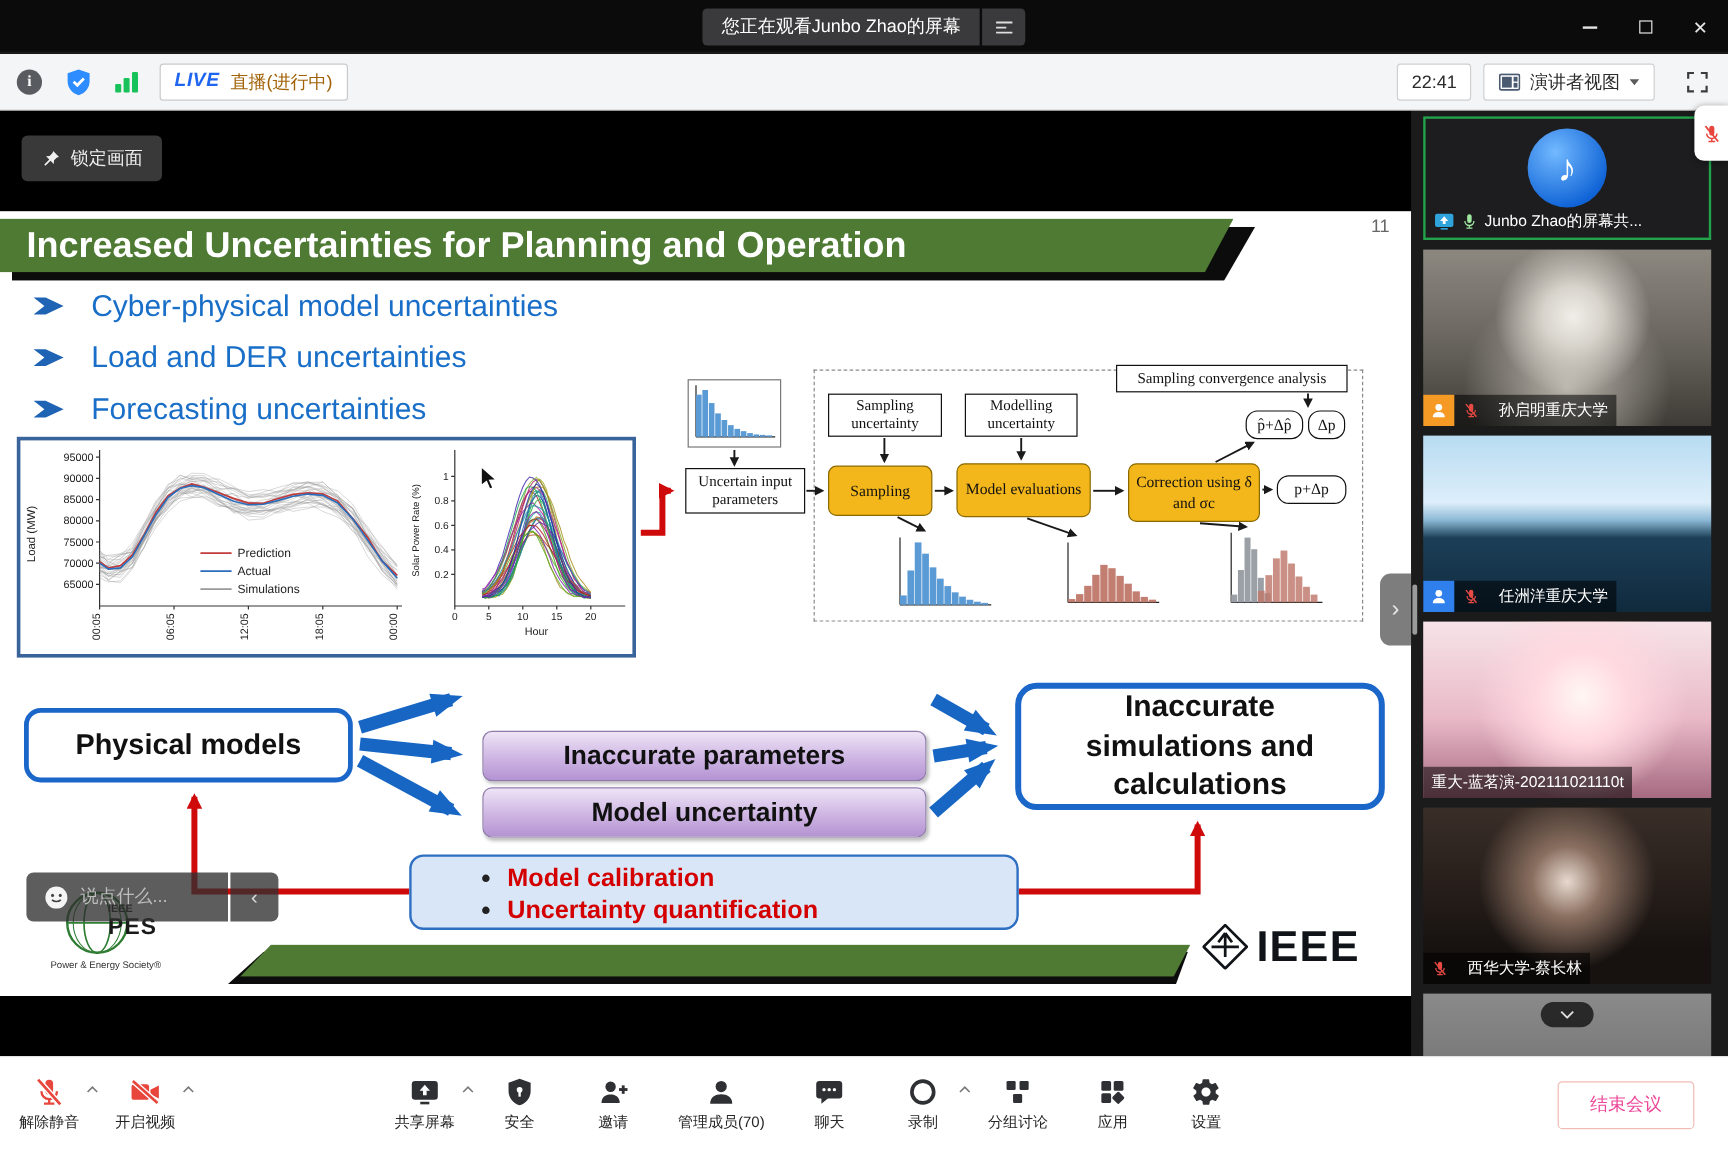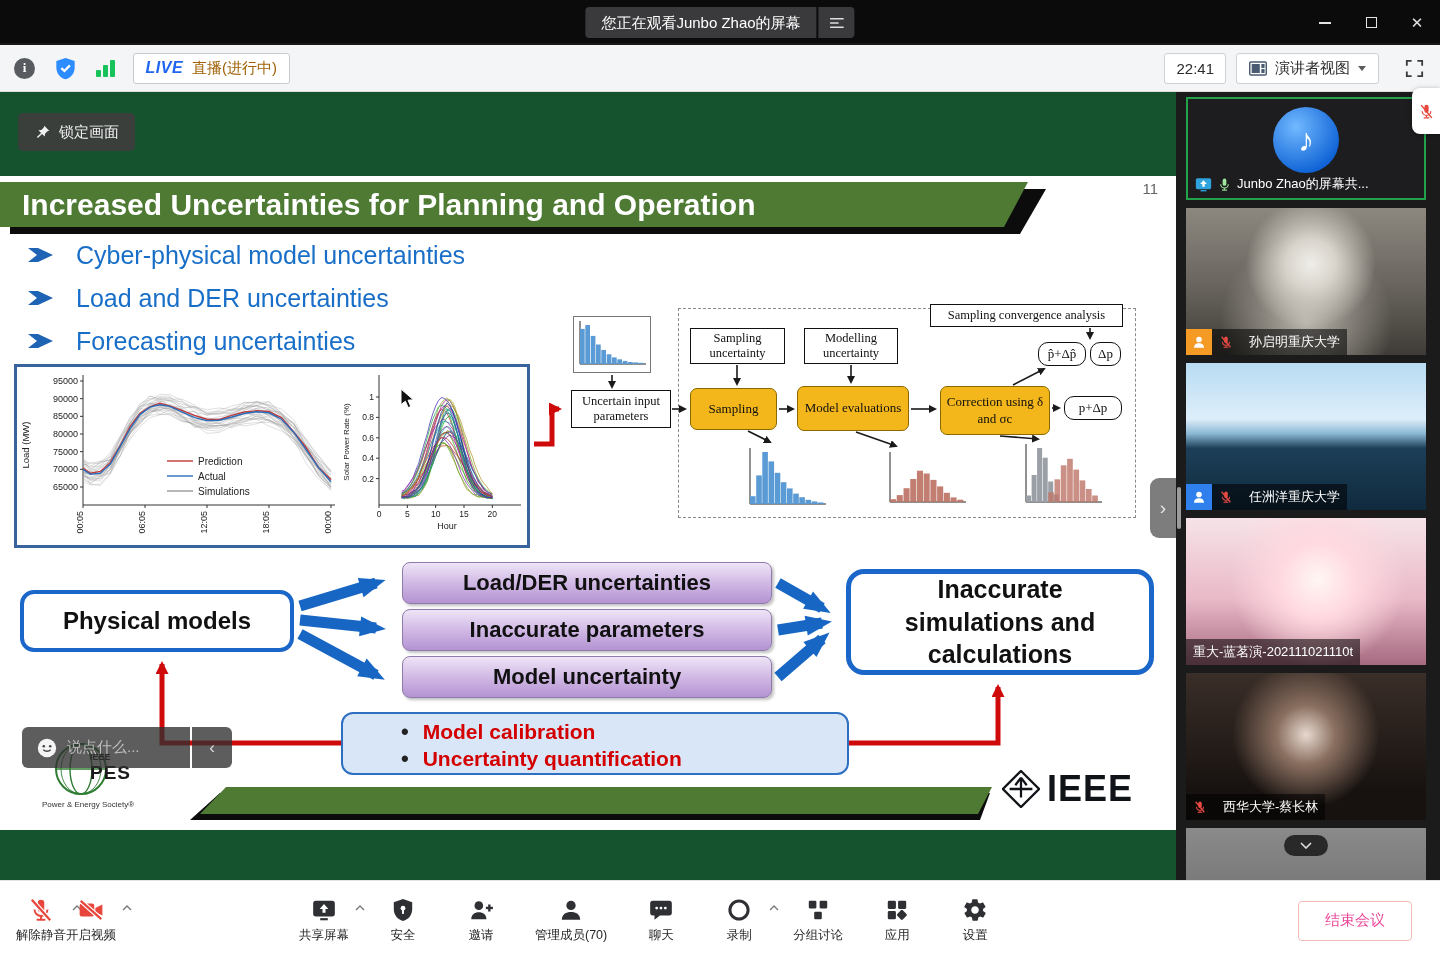--- a/index.html
+++ b/index.html
@@ -26,21 +26,21 @@
 .live-text{color:#a16207;font-size:15px}
 .sb-right{margin-left:auto;display:flex;align-items:center;gap:10px}
 .time-box{border:1px solid #cfd0d2;background:#fff;border-radius:3px;height:31px;line-height:29px;padding:0 11px;font-size:15px;color:#2c2c2c}
 .view-box{border:1px solid #cfd0d2;background:#fff;border-radius:3px;height:31px;display:flex;align-items:center;gap:8px;padding:0 12px;cursor:pointer}
 .view-label{font-size:15px;color:#2c2c2c}
 .caret{width:0;height:0;border-left:4.5px solid transparent;border-right:4.5px solid transparent;border-top:5.5px solid #5b5b5b}
 .fs-btn{margin-left:14px;cursor:pointer;display:flex}
 
 
 .main{position:absolute;left:0;top:92px;width:100%;height:788px;display:flex}
-.stage{position:relative;width:1176px;height:788px;background:#14532d;overflow:hidden}
+.stage{position:relative;width:1176px;height:788px;background:#000000;overflow:hidden}
 .lock-pill{position:absolute;left:18px;top:21px;height:38px;background:rgba(62,62,62,.92);border-radius:5px;display:flex;align-items:center;gap:8px;padding:0 16px;color:#f0f0f0;font-size:15px;cursor:pointer;z-index:5}
 .slide{position:absolute;left:0;top:84px;width:1176px;height:654px;background:#fff;z-index:1;color:#111}
 .slide>div{position:absolute}
 .slide>svg{position:absolute;left:0;top:0}
 
 
 .banner-black{left:10px;top:13px;width:1036px;height:45px;background:#0c0c0c;clip-path:polygon(0 0,100% 0,calc(100% - 26px) 100%,0 100%)}
 .banner{left:0;top:6px;width:1028px;height:45px;background:#4e7a33;clip-path:polygon(0 0,100% 0,calc(100% - 24px) 100%,0 100%);color:#fff;font-size:30px;font-weight:bold;line-height:45px;padding-left:22px;white-space:nowrap}
 .slide-num{right:18px;top:4px;color:#666;font-size:15px}
 .bullets{left:28px;top:64px;width:760px}
@@ -115,21 +115,21 @@
 .photo-t5{background:radial-gradient(circle at 50% 42%,#e7d9cf 0%,#8a6f60 20%,rgba(0,0,0,0) 50%),linear-gradient(180deg,#3a2e28 0%,#171210 80%)}
 .photo-t6{background:linear-gradient(180deg,#8a8a8a,#5f5f5f)}
 .tile-chevron{position:absolute;left:50%;top:7px;transform:translateX(-50%);width:44px;height:21px;background:rgba(25,25,25,.85);border-radius:11px;display:flex;align-items:center;justify-content:center;cursor:pointer}
 
 
 .mic-flyout{position:absolute;right:0;top:88px;width:28px;height:46px;background:#fff;border-radius:8px 0 0 8px;box-shadow:0 1px 5px rgba(0,0,0,.35);display:flex;align-items:center;justify-content:center;z-index:40;cursor:pointer}
 .mic-flyout svg{width:17px;height:17px;color:#e8463c}
 
 
 .bottombar{position:absolute;left:0;top:880px;width:100%;height:80px;background:#fff;border-top:1px solid #e3e3e3;display:flex;align-items:center;padding:0 16px;z-index:30}
-.grp-left{display:flex;}
+.grp-left{display:flex;gap:30px}
 .grp-center{display:flex;gap:30px;margin-left:183px}
 .ctl{position:relative;display:flex;flex-direction:column;align-items:center;cursor:pointer;min-width:48px}
 .cic{width:26px;height:26px}
 .lbl{margin-top:4px;font-size:12.5px;color:#262626;white-space:nowrap}
 .chev{position:absolute;right:-16px;top:8px;cursor:pointer;display:flex}
 .end-btn{margin-left:auto;margin-right:12px;height:40px;padding:0 26px;background:#fff;border:1px solid #f2bcb6;border-radius:4px;color:#ec4899;font-size:15px;cursor:pointer;font-family:"Liberation Sans",sans-serif}
 </style>
 </head>
 <body>
 
@@ -501,21 +501,20 @@
             <path d="M851,189 L851,206"></path>
             <path d="M1090,152 L1090,162"></path>
             <path d="M1013,209 L1044,193"></path>
             <path d="M748,255 L770,266"></path>
             <path d="M856,256 L896,270"></path>
             <path d="M1000,260 L1038,263"></path>
           </g>
         </svg>
 
         <div id="physBox">Physical models</div>
-        <div id="pb1" class="pbox">Load/DER uncertainties</div>
         <div id="pb2" class="pbox">Inaccurate parameters</div>
         <div id="pb3" class="pbox">Model uncertainty</div>
         <div id="bigBox">Inaccurate simulations and calculations</div>
         <div id="calBox">
           <div class="calRow">
               <span class="dot">•</span>
               <span>Model calibration</span>
             </div>
           <div class="calRow">
               <span class="dot">•</span>

